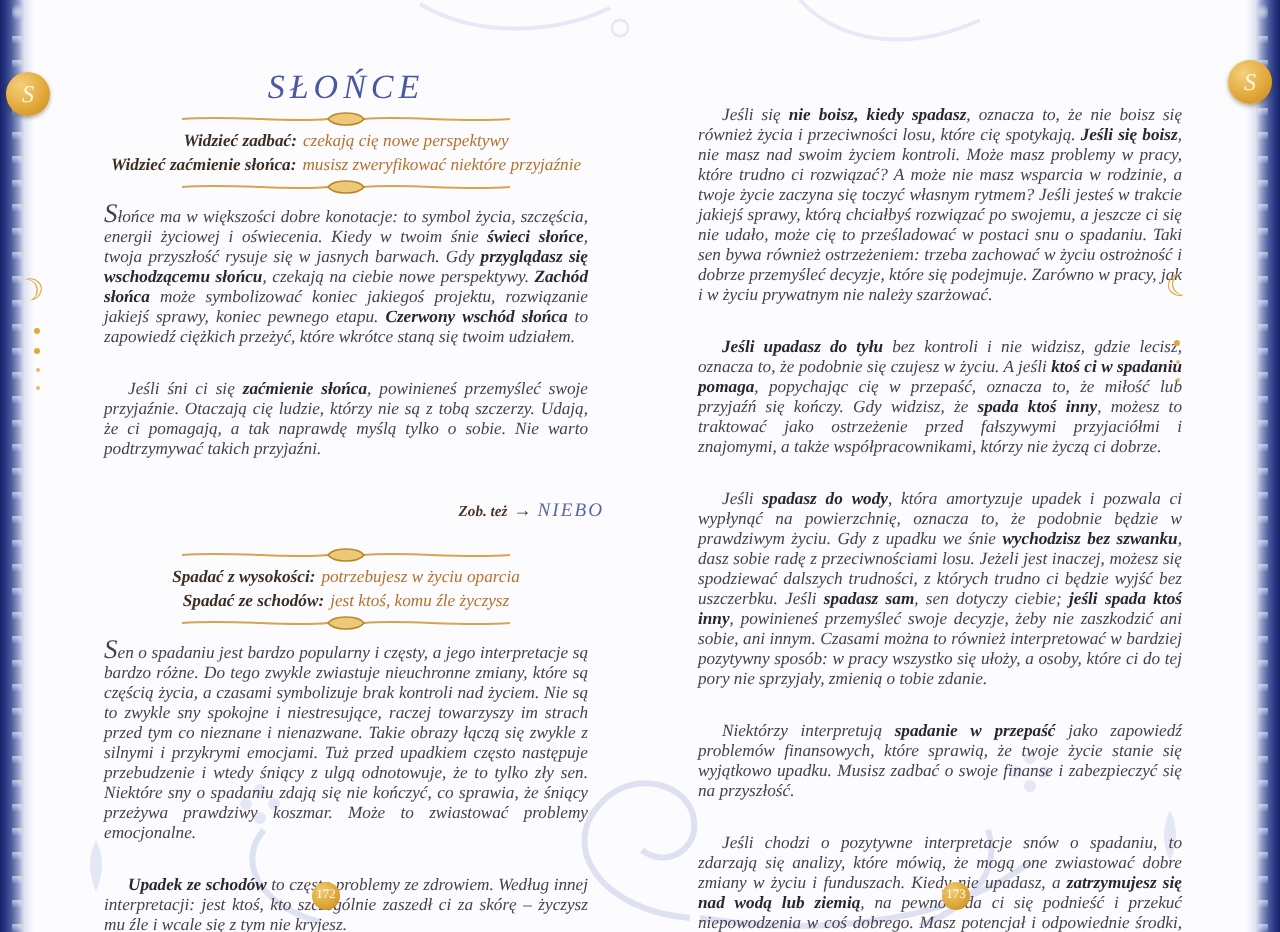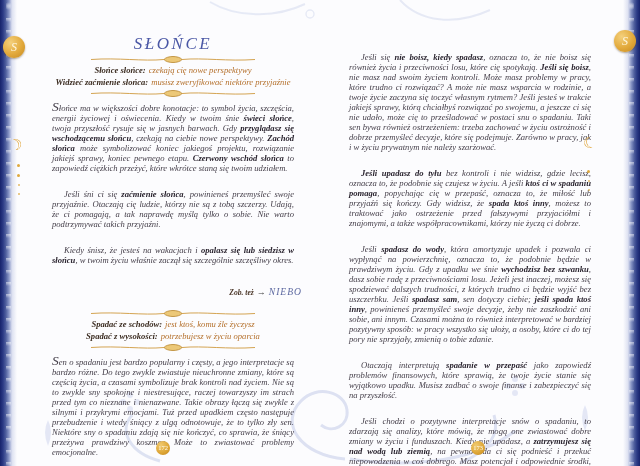--- a/index.html
+++ b/index.html
@@ -140,71 +140,70 @@
 
       <section>
         <h2 class="sec-title">SŁOŃCE</h2>
         <div class="orn">
           <svg width="170" height="9" viewBox="0 0 170 9">
               <path d="M3 4.5 C30 2.5 55 6.5 76 4.5 M94 4.5 C115 2.5 140 6.5 167 4.5" stroke="#d4a452" stroke-width="1" fill="none"></path>
               <path d="M76 4.5 c3 -4 15 -4 18 0 c-3 4 -15 4 -18 0 Z" stroke="#b88428" stroke-width="0.8" fill="#ecc878"></path>
             </svg>
         </div>
         <div class="hw">
-          <span class="hw-term">Słońce słońce:</span><span class="hw-mean">czekają cię nowe perspektywy</span>
+          <span class="hw-term">Widzieć zadbać:</span><span class="hw-mean">czekają cię nowe perspektywy</span>
         </div>
         <div class="hw">
           <span class="hw-term">Widzieć zaćmienie słońca:</span><span class="hw-mean">musisz zweryfikować niektóre przyjaźnie</span>
         </div>
         <div class="orn">
           <svg width="170" height="9" viewBox="0 0 170 9">
               <path d="M3 4.5 C30 2.5 55 6.5 76 4.5 M94 4.5 C115 2.5 140 6.5 167 4.5" stroke="#d4a452" stroke-width="1" fill="none"></path>
               <path d="M76 4.5 c3 -4 15 -4 18 0 c-3 4 -15 4 -18 0 Z" stroke="#b88428" stroke-width="0.8" fill="#ecc878"></path>
             </svg>
         </div>
         <p class="body-p lead"><span>Słońce ma w większości dobre konotacje: to symbol życia, szczęścia, energii życiowej i oświecenia. Kiedy w twoim śnie </span><span class="b">świeci słońce</span><span>, twoja przyszłość rysuje się w jasnych barwach. Gdy </span><span class="b">przyglądasz się wschodzącemu słońcu</span><span>, czekają na ciebie nowe perspektywy. </span><span class="b">Zachód słońca</span><span> może symbolizować koniec jakiegoś projektu, rozwiązanie jakiejś sprawy, koniec pewnego etapu. </span><span class="b">Czerwony wschód słońca</span><span> to zapowiedź ciężkich przeżyć, które wkrótce staną się twoim udziałem.</span></p>
         <p class="body-p"><span>Jeśli śni ci się </span><span class="b">zaćmienie słońca</span><span>, powinieneś przemyśleć swoje przyjaźnie. Otaczają cię ludzie, którzy nie są z tobą szczerzy. Udają, że ci pomagają, a tak naprawdę myślą tylko o sobie. Nie warto podtrzymywać takich przyjaźni.</span></p>
-        <p class="body-p"><span>Kiedy śnisz, że jesteś na wakacjach i </span><span class="b">opalasz się lub siedzisz w słońcu</span><span>, w twoim życiu właśnie zaczął się szczególnie szczęśliwy okres.</span></p>
         <div class="see-also">
           <span class="sa-label">Zob. też</span><span class="sa-arrow">→</span><span class="sa-targets">NIEBO</span>
         </div>
       </section>
 
       <section class="sec2">
         <div class="orn">
           <svg width="170" height="9" viewBox="0 0 170 9">
               <path d="M3 4.5 C30 2.5 55 6.5 76 4.5 M94 4.5 C115 2.5 140 6.5 167 4.5" stroke="#d4a452" stroke-width="1" fill="none"></path>
               <path d="M76 4.5 c3 -4 15 -4 18 0 c-3 4 -15 4 -18 0 Z" stroke="#b88428" stroke-width="0.8" fill="#ecc878"></path>
             </svg>
         </div>
         <div class="hw">
+          <span class="hw-term">Spadać z wysokości:</span><span class="hw-mean">potrzebujesz w życiu oparcia</span>
+        </div>
+        <div class="hw">
           <span class="hw-term">Spadać ze schodów:</span><span class="hw-mean">jest ktoś, komu źle życzysz</span>
-        </div>
-        <div class="hw">
-          <span class="hw-term">Spadać z wysokości:</span><span class="hw-mean">potrzebujesz w życiu oparcia</span>
         </div>
         <div class="orn">
           <svg width="170" height="9" viewBox="0 0 170 9">
               <path d="M3 4.5 C30 2.5 55 6.5 76 4.5 M94 4.5 C115 2.5 140 6.5 167 4.5" stroke="#d4a452" stroke-width="1" fill="none"></path>
               <path d="M76 4.5 c3 -4 15 -4 18 0 c-3 4 -15 4 -18 0 Z" stroke="#b88428" stroke-width="0.8" fill="#ecc878"></path>
             </svg>
         </div>
         <p class="body-p lead"><span>Sen o spadaniu jest bardzo popularny i częsty, a jego interpretacje są bardzo różne. Do tego zwykle zwiastuje nieuchronne zmiany, które są częścią życia, a czasami symbolizuje brak kontroli nad życiem. Nie są to zwykle sny spokojne i niestresujące, raczej towarzyszy im strach przed tym co nieznane i nienazwane. Takie obrazy łączą się zwykle z silnymi i przykrymi emocjami. Tuż przed upadkiem często następuje przebudzenie i wtedy śniący z ulgą odnotowuje, że to tylko zły sen. Niektóre sny o spadaniu zdają się nie kończyć, co sprawia, że śniący przeżywa prawdziwy koszmar. Może to zwiastować problemy emocjonalne.</span></p>
         <p class="body-p"><span class="b">Upadek ze schodów</span><span> to często problemy ze zdrowiem. Według innej interpretacji: jest ktoś, kto szczególnie zaszedł ci za skórę – życzysz mu źle i wcale się z tym nie kryjesz.</span></p>
       </section>
 
     </div>
   </div>
 
   <div class="page page-right">
     <div class="content content-right">
       <p class="body-p"><span>Jeśli się </span><span class="b">nie boisz, kiedy spadasz</span><span>, oznacza to, że nie boisz się również życia i przeciwności losu, które cię spotykają. </span><span class="b">Jeśli się boisz</span><span>, nie masz nad swoim życiem kontroli. Może masz problemy w pracy, które trudno ci rozwiązać? A może nie masz wsparcia w rodzinie, a twoje życie zaczyna się toczyć własnym rytmem? Jeśli jesteś w trakcie jakiejś sprawy, którą chciałbyś rozwiązać po swojemu, a jeszcze ci się nie udało, może cię to prześladować w postaci snu o spadaniu. Taki sen bywa również ostrzeżeniem: trzeba zachować w życiu ostrożność i dobrze przemyśleć decyzje, które się podejmuje. Zarówno w pracy, jak i w życiu prywatnym nie należy szarżować.</span></p>
       <p class="body-p"><span class="b">Jeśli upadasz do tyłu</span><span> bez kontroli i nie widzisz, gdzie lecisz, oznacza to, że podobnie się czujesz w życiu. A jeśli </span><span class="b">ktoś ci w spadaniu pomaga</span><span>, popychając cię w przepaść, oznacza to, że miłość lub przyjaźń się kończy. Gdy widzisz, że </span><span class="b">spada ktoś inny</span><span>, możesz to traktować jako ostrzeżenie przed fałszywymi przyjaciółmi i znajomymi, a także współpracownikami, którzy nie życzą ci dobrze.</span></p>
       <p class="body-p"><span>Jeśli </span><span class="b">spadasz do wody</span><span>, która amortyzuje upadek i pozwala ci wypłynąć na powierzchnię, oznacza to, że podobnie będzie w prawdziwym życiu. Gdy z upadku we śnie </span><span class="b">wychodzisz bez szwanku</span><span>, dasz sobie radę z przeciwnościami losu. Jeżeli jest inaczej, możesz się spodziewać dalszych trudności, z których trudno ci będzie wyjść bez uszczerbku. Jeśli </span><span class="b">spadasz sam</span><span>, sen dotyczy ciebie; </span><span class="b">jeśli spada ktoś inny</span><span>, powinieneś przemyśleć swoje decyzje, żeby nie zaszkodzić ani sobie, ani innym. Czasami można to również interpretować w bardziej pozytywny sposób: w pracy wszystko się ułoży, a osoby, które ci do tej pory nie sprzyjały, zmienią o tobie zdanie.</span></p>
-      <p class="body-p"><span>Otaczają interpretują </span><span class="b">spadanie w przepaść</span><span> jako zapowiedź problemów finansowych, które sprawią, że twoje życie stanie się wyjątkowo upadku. Musisz zadbać o swoje finanse i zabezpieczyć się na przyszłość.</span></p>
+      <p class="body-p"><span>Niektórzy interpretują </span><span class="b">spadanie w przepaść</span><span> jako zapowiedź problemów finansowych, które sprawią, że twoje życie stanie się wyjątkowo upadku. Musisz zadbać o swoje finanse i zabezpieczyć się na przyszłość.</span></p>
       <p class="body-p"><span>Jeśli chodzi o pozytywne interpretacje snów o spadaniu, to zdarzają się analizy, które mówią, że mogą one zwiastować dobre zmiany w życiu i funduszach. Kiedy nie upadasz, a </span><span class="b">zatrzymujesz się nad wodą lub ziemią</span><span>, na pewno uda ci się podnieść i przekuć niepowodzenia w coś dobrego. Masz potencjał i odpowiednie środki, by tak się stało.</span></p>
       <div class="see-also">
         <span class="sa-label">Zob. też</span><span class="sa-arrow">→</span><span class="sa-targets">DRABINA, PRZEPAŚĆ, SCHODY</span>
       </div>
     </div>
   </div>
 
   <div class="pagenum pagenum-left">
     <span>172</span>
   </div>

